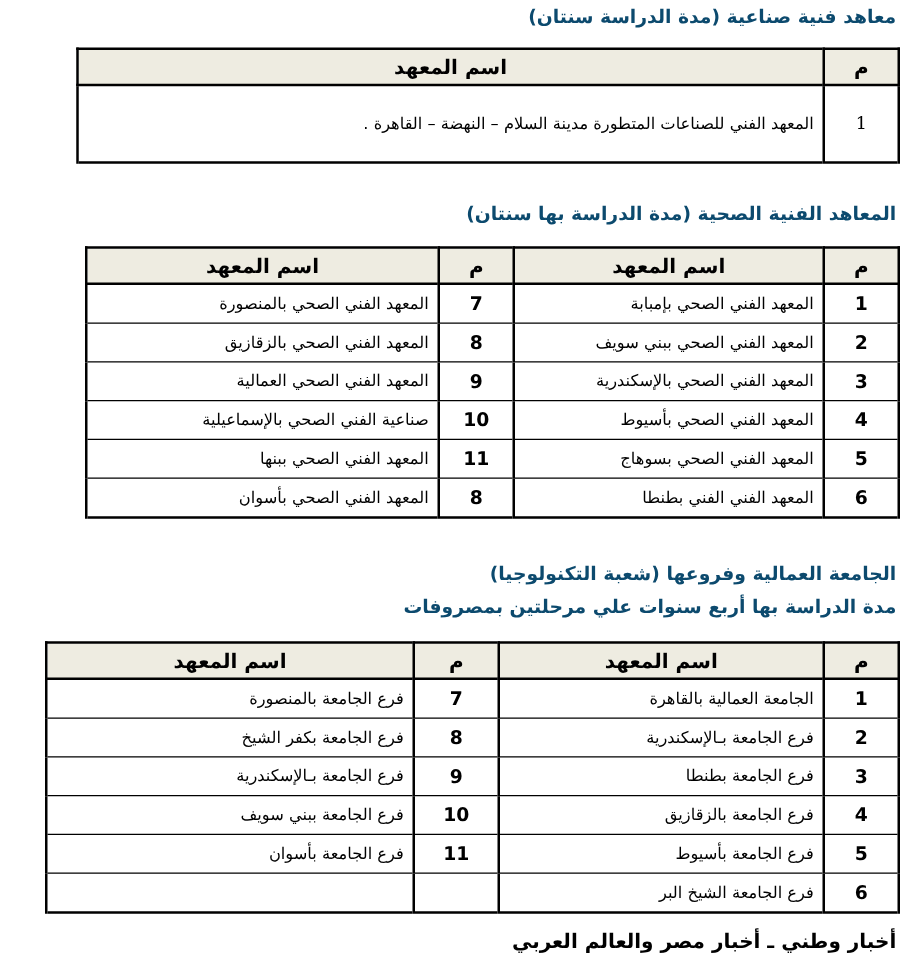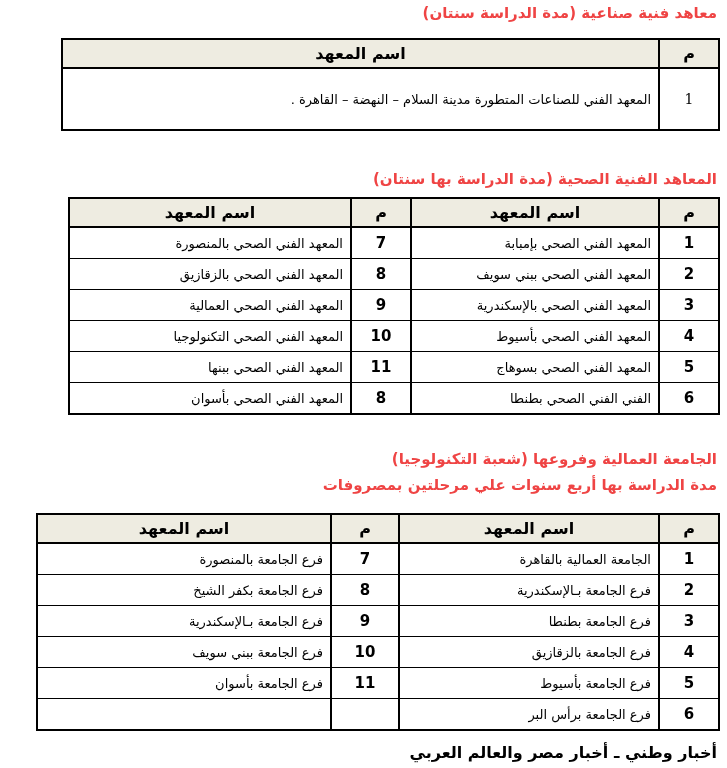--- a/index.html
+++ b/index.html
@@ -16,24 +16,24 @@
     direction: rtl;
     font-family: "DejaVu Sans", sans-serif;
     overflow: hidden;
   }
   .sec-title {
     position: absolute;
     right: 10px;
     font-weight: bold;
     font-size: 15px;
     white-space: nowrap;
-    color: #ef4444;
+    color: #0c4a6e;
   }
   #title1 { top: 4px; }
-  #title2 { top: 170px; }
+  #title2 { top: 162px; }
   #title3a { top: 450px; }
   #title3b { top: 476px; }
   .footer {
     position: absolute;
     right: 10px;
     top: 743px;
     font-weight: bold;
     font-size: 16px;
     white-space: nowrap;
   }
@@ -139,31 +139,31 @@
       <tr>
         <td class="num">3</td>
         <td class="name">المعهد الفني الصحي بالإسكندرية</td>
         <td class="num">9</td>
         <td class="name">المعهد الفني الصحي العمالية</td>
       </tr>
       <tr>
         <td class="num">4</td>
         <td class="name">المعهد الفني الصحي بأسيوط</td>
         <td class="num">10</td>
-        <td class="name">المعهد الفني الصحي التكنولوجيا</td>
+        <td class="name">صناعية الفني الصحي بالإسماعيلية</td>
       </tr>
       <tr>
         <td class="num">5</td>
         <td class="name">المعهد الفني الصحي بسوهاج</td>
         <td class="num">11</td>
         <td class="name">المعهد الفني الصحي ببنها</td>
       </tr>
       <tr>
         <td class="num">6</td>
-        <td class="name">الفني الفني الصحي بطنطا</td>
+        <td class="name">المعهد الفني الفني بطنطا</td>
         <td class="num">8</td>
         <td class="name">المعهد الفني الصحي بأسوان</td>
       </tr>
     </tbody>
   </table>
 
   <div id="title3b" class="sec-title">مدة الدراسة بها أربع سنوات علي مرحلتين بمصروفات</div>
   <div id="title3a" class="sec-title">الجامعة العمالية وفروعها (شعبة التكنولوجيا)</div>
 
   <table id="table3">
@@ -207,21 +207,21 @@
         <td class="name">فرع الجامعة ببني سويف</td>
       </tr>
       <tr>
         <td class="num">5</td>
         <td class="name">فرع الجامعة بأسيوط</td>
         <td class="num">11</td>
         <td class="name">فرع الجامعة بأسوان</td>
       </tr>
       <tr>
         <td class="num">6</td>
-        <td class="name">فرع الجامعة برأس البر</td>
+        <td class="name">فرع الجامعة الشيخ البر</td>
         <td class="num"></td>
         <td class="name"></td>
       </tr>
     </tbody>
   </table>
 
   <div class="footer">أخبار وطني ـ أخبار مصر والعالم العربي</div>
 
 </div>
 

